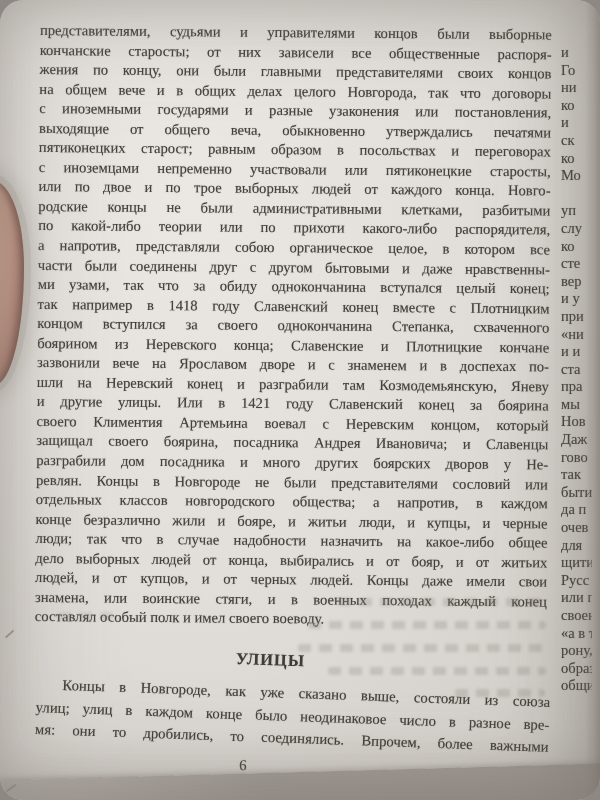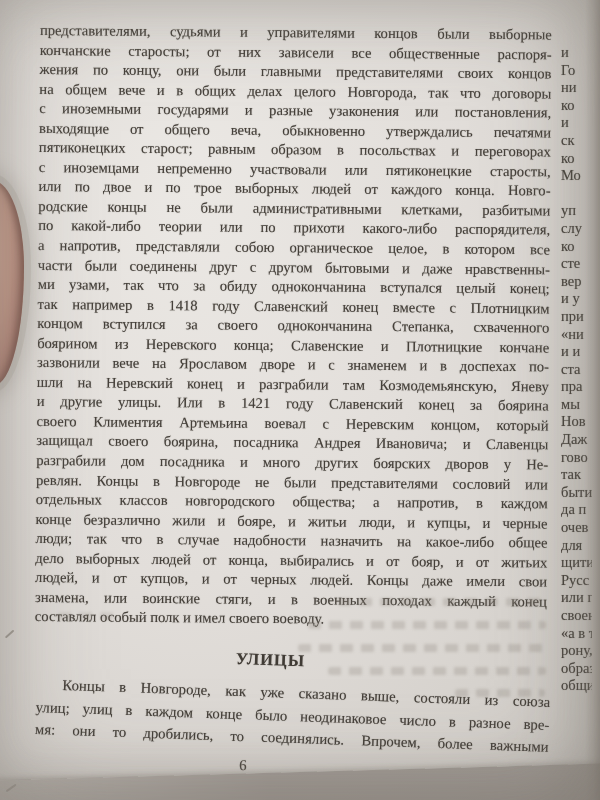--- a/index.html
+++ b/index.html
@@ -1,19 +1,20 @@
 <!DOCTYPE html>
 <html><head>
 <meta charset="utf-8">
 <style>
   html,body{margin:0;padding:0;background:#8d8883;}
   .photo{
     position:relative;width:600px;height:800px;overflow:hidden;
     background:radial-gradient(ellipse at 32% 24%, #ebe8e4 0%, #e2deda 45%, #d6d2cd 78%, #c8c4bf 100%);
     font-family:"Liberation Serif","DejaVu Serif",serif;
+    border-radius:23px;
   }
   
   .vignette{position:absolute;inset:0;pointer-events:none;
     box-shadow:inset 0 0 110px rgba(110,104,96,0.38), inset -30px 0 60px rgba(120,113,105,0.22), inset 0 -25px 45px rgba(120,113,105,0.18);}
   
   .main-text{
     position:absolute;left:40px;top:21px;width:512px;
     font-size:14.6px;line-height:19.55px;color:#45403a;
     text-shadow:0 0 1px rgba(70,64,57,0.5);
     transform:rotate(0.5deg);transform-origin:top left;

